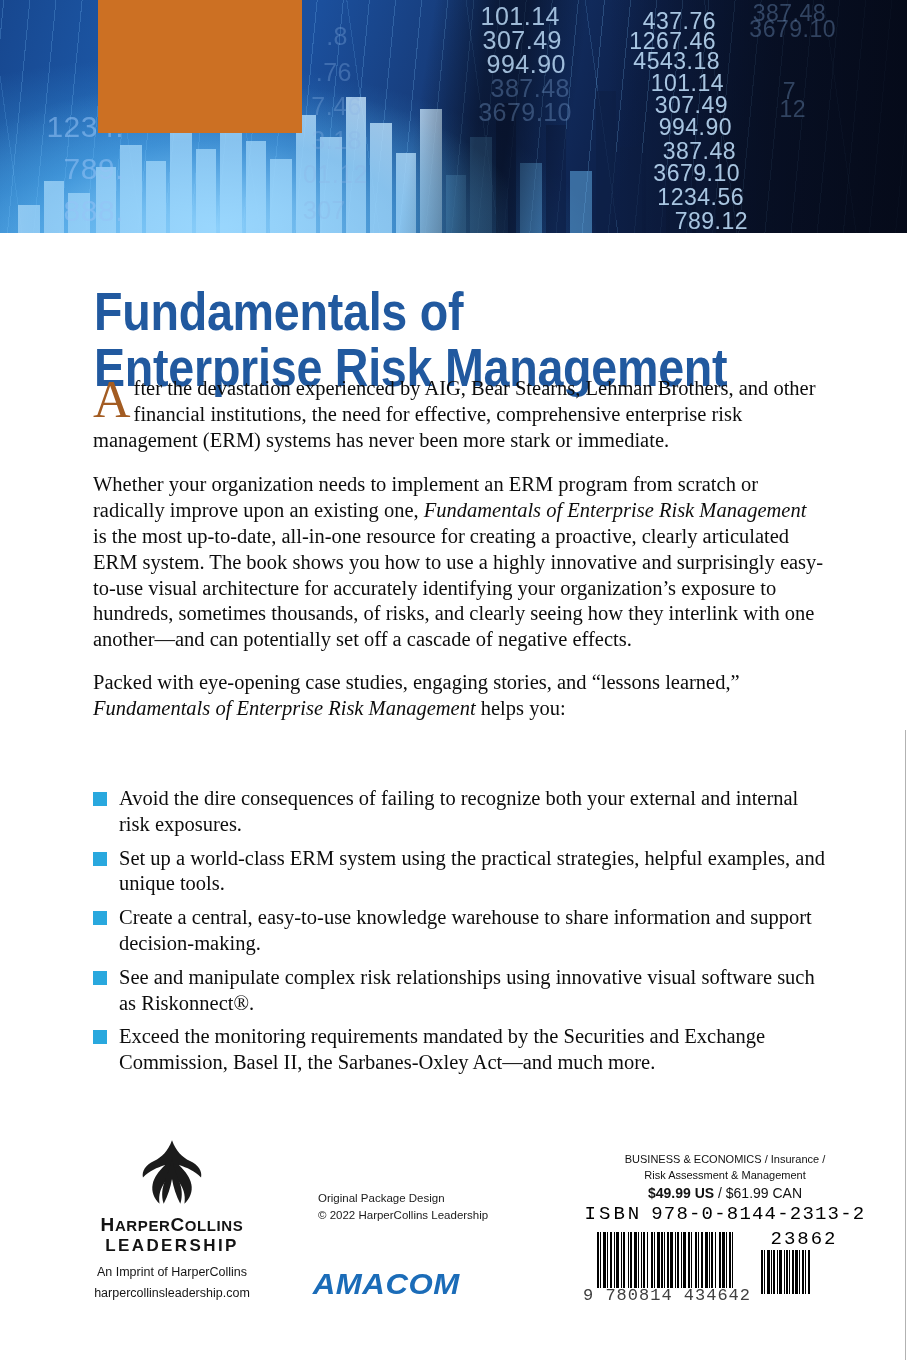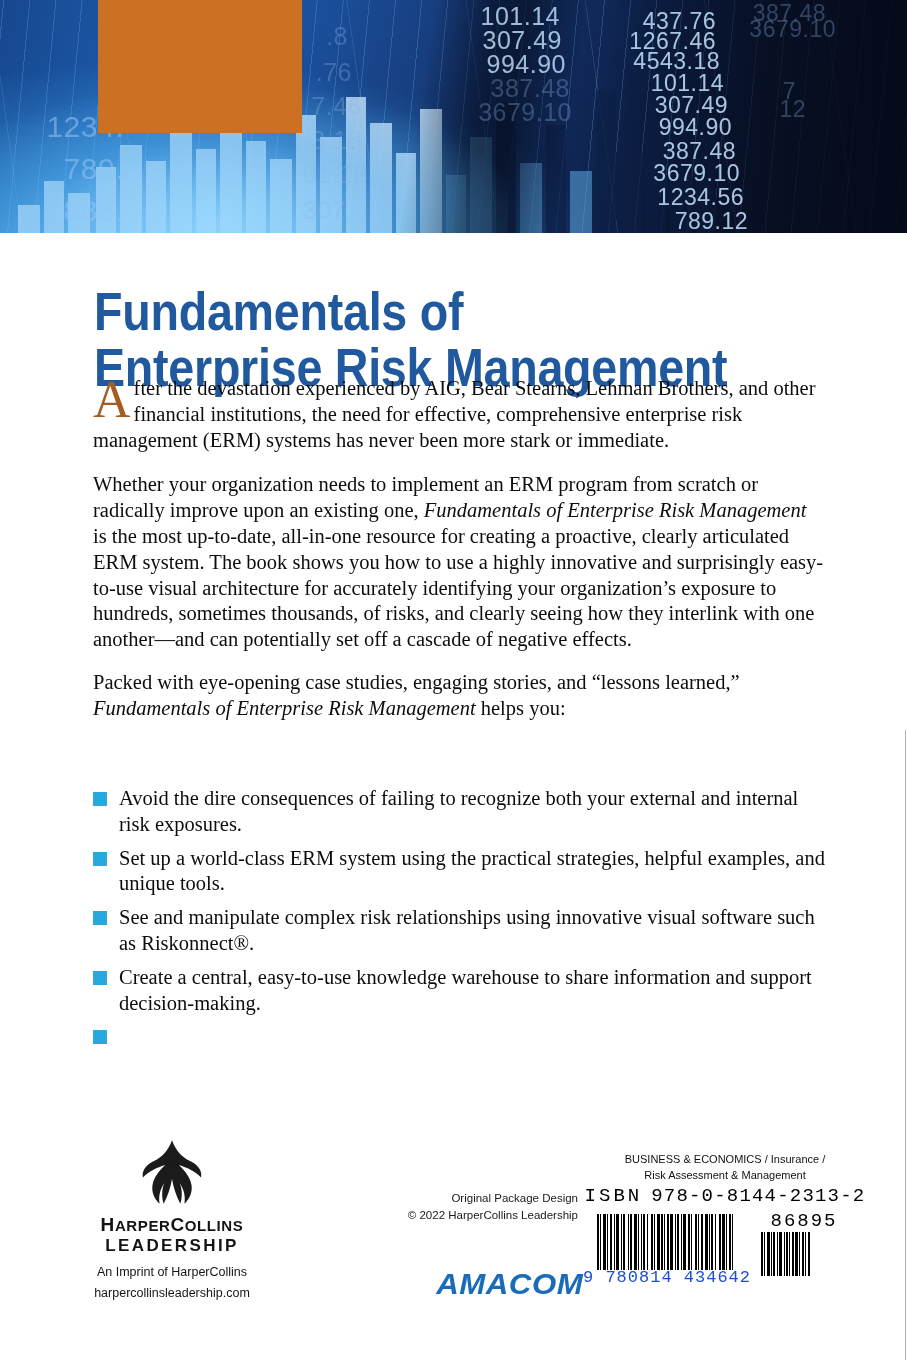--- a/index.html
+++ b/index.html
@@ -134,21 +134,21 @@
     font-size:19px;letter-spacing:.6px;line-height:1.18;
   }
   .hc-name .sm{font-size:15px;}
   .hc-name .l2{display:block;font-size:17px;letter-spacing:2.4px;}
   .hc-sub{
     font-family:"Liberation Sans",sans-serif;
     font-size:12.5px;color:#161616;margin-top:7px;line-height:1.45;
   }
 
   .center-block{
-    position:absolute;left:318px;top:1190px;width:260px;text-align:right;
+    position:absolute;left:318px;top:1190px;width:260px;text-align:left;
   }
   .center-line{
     font-family:"Liberation Sans",sans-serif;
     font-size:11.5px;color:#1a1a1a;line-height:1.5;
   }
   .amacom{
     margin-top:42px;
     font-family:"Liberation Sans",sans-serif;
     font-style:italic;font-weight:700;
     font-size:30px;letter-spacing:.5px;
@@ -174,21 +174,21 @@
     margin-top:2px;white-space:nowrap;
   }
   .isbn-num .lbl{letter-spacing:3px;margin-right:9px;}
 
   .bc-row{position:relative;height:78px;margin-top:3px;}
   .bc-main{position:absolute;left:32px;top:4px;width:152px;height:56px;}
   .bc-addon{position:absolute;left:196px;top:22px;width:84px;height:44px;}
   .bc-digits{
     position:absolute;left:18px;top:58px;width:180px;
     font-family:"Liberation Mono",monospace;
-    font-size:17px;color:#1d4ed8;letter-spacing:1px;text-align:left;
+    font-size:17px;color:#404040;letter-spacing:1px;text-align:left;
   }
   .bc-addon-digits{
     position:absolute;left:196px;top:0px;width:86px;
     font-family:"Liberation Mono",monospace;
     font-size:19px;color:#000;letter-spacing:2px;text-align:center;
   }
   .bcbar{position:absolute;top:0;height:100%;background:#000;}
 
   .edge-line{
     position:absolute;right:1px;top:730px;width:1px;height:630px;
@@ -290,28 +290,29 @@
     <div class="bullet">
       <span class="sq"></span>
       <span>Avoid the dire consequences of failing to recognize both your external and internal risk exposures.</span>
     </div>
     <div class="bullet">
       <span class="sq"></span>
       <span>Set up a world-class ERM system using the practical strategies, helpful examples, and unique tools.</span>
     </div>
     <div class="bullet">
       <span class="sq"></span>
-      <span>See and manipulate complex risk relationships using innovative visual software such as Riskonnect®.</span>
+      <span>Create a central, easy-to-use knowledge warehouse to share information and support decision-making.</span>
     </div>
     <div class="bullet">
       <span class="sq"></span>
-      <span>Create a central, easy-to-use knowledge warehouse to share information and support decision-making.</span>
+      <span>See and manipulate complex risk relationships using innovative visual software such as Riskonnect®.</span>
     </div>
     <div class="bullet">
       <span class="sq"></span>
+      <span>Exceed the monitoring requirements mandated by the Securities and Exchange Commission, Basel II, the Sarbanes-Oxley Act—and much more.</span>
     </div>
   </div>
 
   <div class="hc-block">
     <svg class="hc-mark" viewBox="0 0 100 104">
       <path d="M50 6 C44 22 36 30 24 36 C12 42 6 50 8 60 C18 50 28 46 40 42 C30 52 24 60 22 70 C20 80 24 90 32 98 C30 84 34 74 42 64 C46 58 48 52 50 46 Z" fill="#1b1b1b"></path>
       <path d="M50 6 C56 22 64 30 76 36 C88 42 94 50 92 60 C82 50 72 46 60 42 C70 52 76 60 78 70 C80 80 76 90 68 98 C70 84 66 74 58 64 C54 58 52 52 50 46 Z" fill="#1b1b1b"></path>
       <path d="M50 30 C48 44 44 54 40 64 C36 74 34 86 38 98 C44 86 48 74 50 62 C52 74 56 86 62 98 C66 86 64 74 60 64 C56 54 52 44 50 30 Z" fill="#1b1b1b"></path>
     </svg>
     <div class="hc-name">
@@ -324,20 +325,21 @@
 
   <div class="center-block">
     <div class="center-line">Original Package Design</div>
     <div class="center-line">© 2022 HarperCollins Leadership</div>
     <div class="amacom">AMACOM</div>
   </div>
 
   <div class="isbn-block">
     <div class="cat">BUSINESS &amp; ECONOMICS / Insurance /</div>
     <div class="cat">Risk Assessment &amp; Management</div>
+    <div class="price"><b>$49.99 US</b><span> / </span><span>$61.99 CAN</span></div>
     <div class="isbn-num"><span class="lbl">ISBN</span><span>978-0-8144-2313-2</span></div>
 
     <div class="bc-row">
       <div class="bc-main" id="bc-main" style="width: 138px;">
           <div class="bcbar" style="left: 0px; width: 2px;"></div>
           <div class="bcbar" style="left: 3px; width: 1px;"></div>
           <div class="bcbar" style="left: 6px; width: 3px;"></div>
           <div class="bcbar" style="left: 10px; width: 1px;"></div>
           <div class="bcbar" style="left: 13px; width: 2px;"></div>
           <div class="bcbar" style="left: 17px; width: 1px;"></div>
@@ -389,18 +391,18 @@
           <div class="bcbar" style="left: 25px; width: 2px;"></div>
           <div class="bcbar" style="left: 28px; width: 1px;"></div>
           <div class="bcbar" style="left: 31px; width: 2px;"></div>
           <div class="bcbar" style="left: 34px; width: 3px;"></div>
           <div class="bcbar" style="left: 38px; width: 1px;"></div>
           <div class="bcbar" style="left: 41px; width: 2px;"></div>
           <div class="bcbar" style="left: 44px; width: 1px;"></div>
           <div class="bcbar" style="left: 47px; width: 2px;"></div>
         </div>
       <div class="bc-digits">9  780814  434642</div>
-      <div class="bc-addon-digits">86895</div>
+      <div class="bc-addon-digits">23862</div>
     </div>
   </div>
 
   <div class="edge-line"></div>
 </div>
 
 </body></html>

